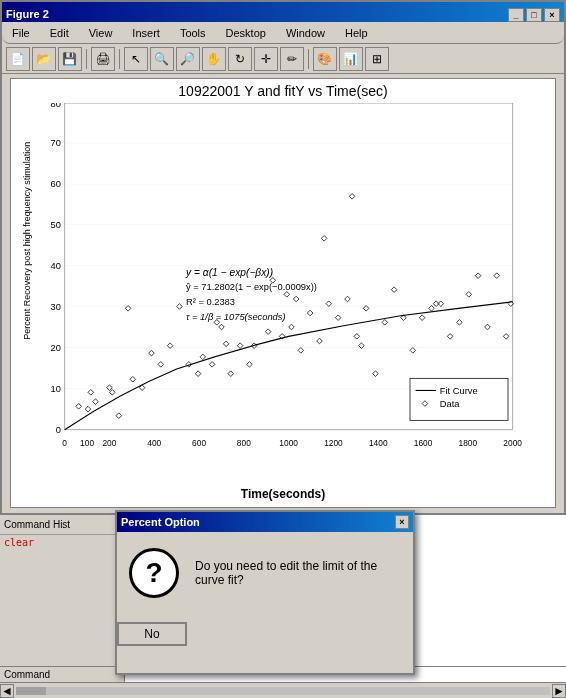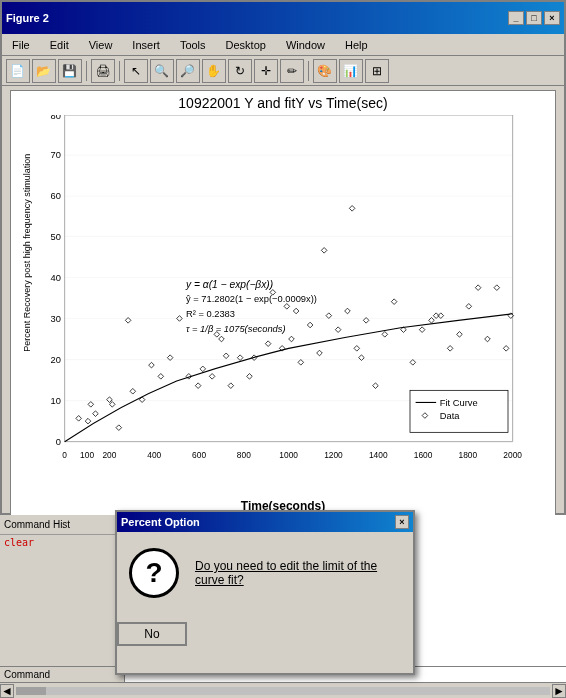--- a/index.html
+++ b/index.html
@@ -20,23 +20,23 @@
       background: #d4d0c8;
       border: 2px solid #808080;
       position: absolute;
       top: 0;
       left: 0;
     }
 
     .figure-titlebar {
       background: linear-gradient(to right, #000080, #1084d0);
       color: white;
-      height: 32px;
-      display: flex;
-      align-items: center;
+      height: 20px;
+      display: flex;
+      align-items: flex-start;
       justify-content: space-between;
       padding: 6px 4px;
       font-size: 11px;
       font-weight: bold;
     }
 
     .titlebar-buttons {
       display: flex;
       gap: 2px;
     }
@@ -55,20 +55,21 @@
     }
 
     .menubar {
       background: #d4d0c8;
       height: 22px;
       display: flex;
       align-items: center;
       padding: 0 4px;
       gap: 8px;
       border-bottom: 1px solid #808080;
+      border-radius: 8px;
     }
 
     .menu-item {
       font-size: 11px;
       padding: 2px 6px;
       cursor: pointer;
       color: #000;
     }
 
     .toolbar {
@@ -207,21 +208,20 @@
       justify-content: center;
       font-size: 28px;
       font-weight: bold;
       flex-shrink: 0;
     }
 
     .dialog-text {
       font-size: 12px;
       color: #000;
       flex: 1;
-      text-decoration: underline;
     }
 
     .dialog-buttons {
       display: flex;
       justify-content: center;
       gap: 20px;
       padding: 8px 0;
       flex-direction: column;
     }
 

